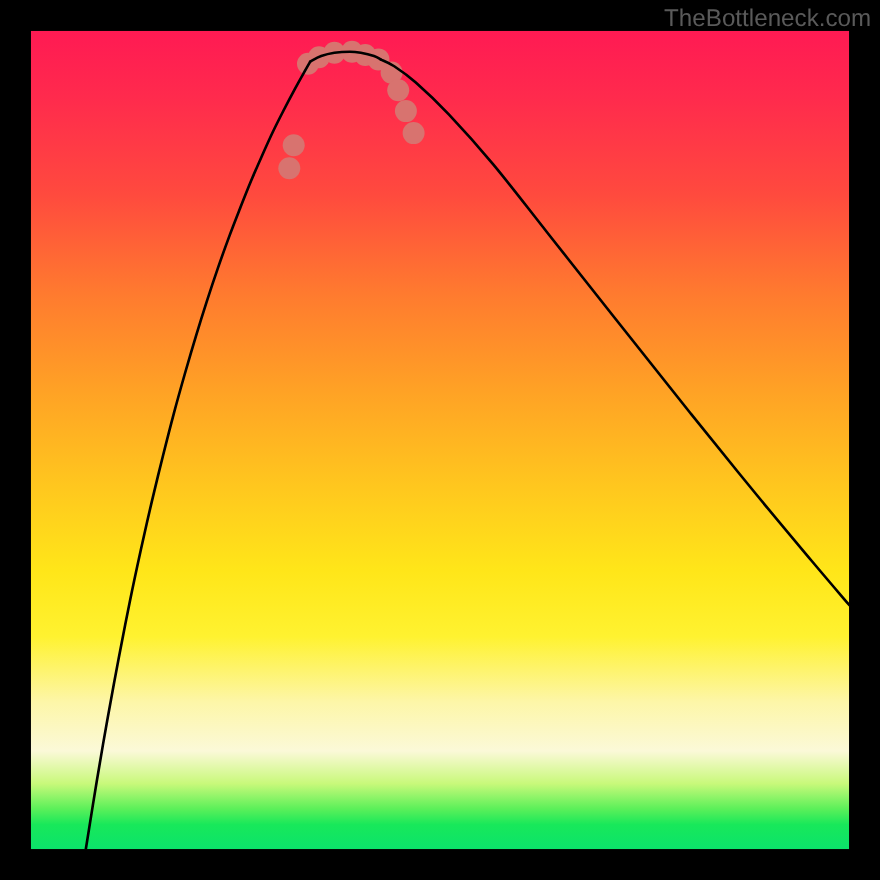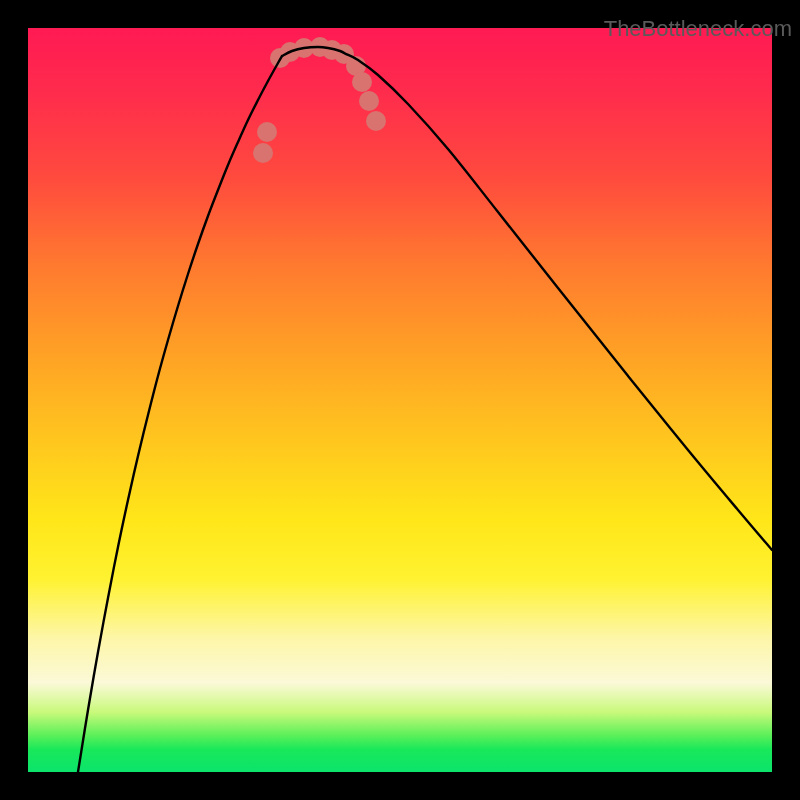--- a/index.html
+++ b/index.html
@@ -50,21 +50,20 @@
     );
   }
   .watermark {
     position: absolute;
     top: 4px;
     right: 8px;
     color: #5a5a5a;
     font-size: 22px;
     font-weight: 500;
     user-select: none;
-    margin-top: 12px;
   }
   svg.curves {
     position: absolute;
     inset: 0;
     width: 100%;
     height: 100%;
   }
 </style>
 </head>
 <body>

